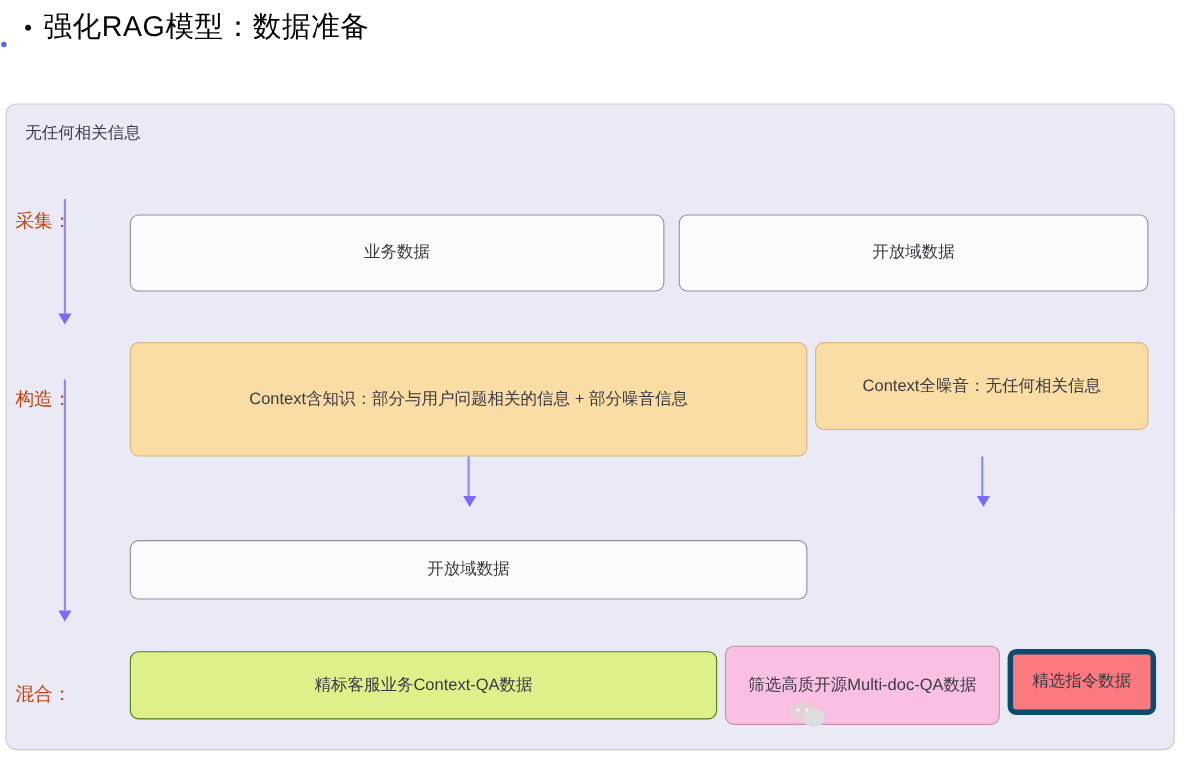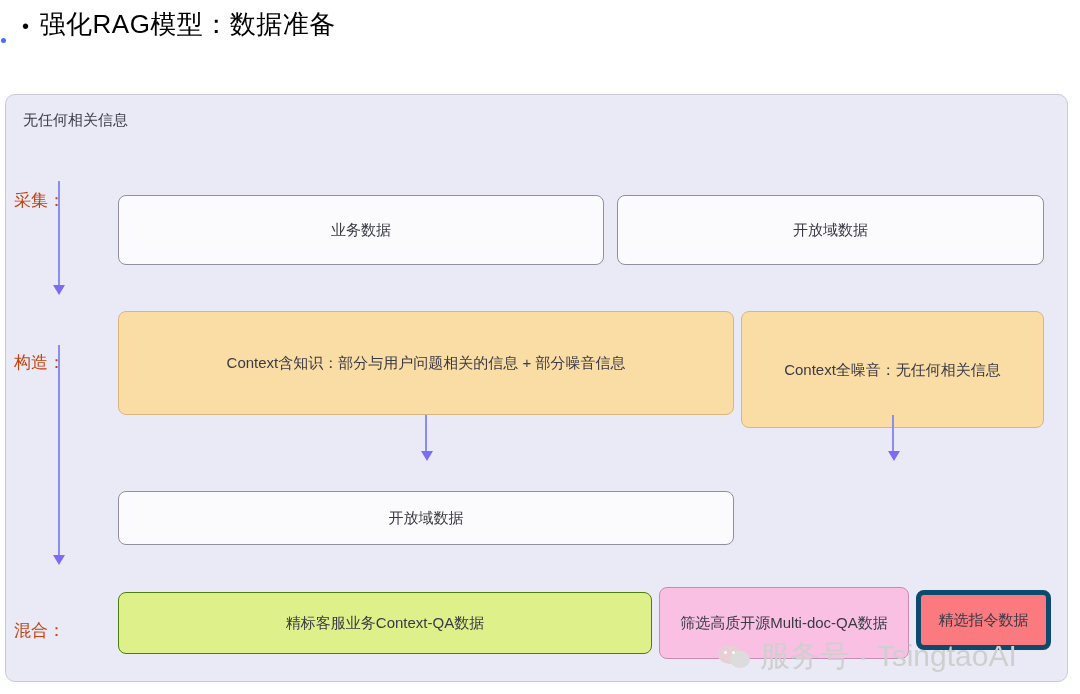--- a/index.html
+++ b/index.html
@@ -196,21 +196,21 @@
   <div class="rail-head" style="top:460px;"></div>
 
   <div class="stage-label" style="top:94px;">采集：</div>
   <div class="stage-label" style="top:256px;">构造：</div>
   <div class="stage-label" style="top:524px;">混合：</div>
 
   <div class="node node-plain" style="left:112px; top:68px; width:486px; height:70px;">业务数据</div>
   <div class="node node-plain" style="left:611px; top:68px; width:427px; height:70px;">开放域数据</div>
 
   <div class="node node-orange" style="left:112px; top:216px; width:616px; height:104px;">Context含知识：部分与用户问题相关的信息 + 部分噪音信息</div>
-  <div class="node node-orange" style="left:735px; top:216px; width:303px; height:117px;">Context全噪音：无任何相关信息</div>
+  <div class="node node-orange" style="left:735px; top:216px; width:303px; height:80px;">Context全噪音：无任何相关信息</div>
 
   <div class="conn-line" style="left:419px; top:320px; height:38px;"></div>
   <div class="conn-head" style="left:420px; top:356px;"></div>
   <div class="conn-line" style="left:886px; top:320px; height:38px;"></div>
   <div class="conn-head" style="left:887px; top:356px;"></div>
 
   <div class="node node-plain" style="left:112px; top:364px; width:616px; height:54px;">开放域数据</div>
 
   <div class="node node-green" style="left:112px; top:497px; width:534px; height:62px;">精标客服业务Context-QA数据</div>
   <div class="node node-pink" style="left:653px; top:492px; width:250px; height:72px;">筛选高质开源Multi-doc-QA数据</div>
@@ -218,14 +218,13 @@
 
 </div>
 
 <div class="watermark">
   <span class="wechat-icon">
     <span class="b1"></span>
     <span class="b2"></span>
     <span class="d" style="left:6px; top:8px;"></span>
     <span class="d" style="left:14px; top:8px;"></span>
   </span>
-  <span>服务号 · TsingtaoAI</span>
 </div>
 
 </body></html>

